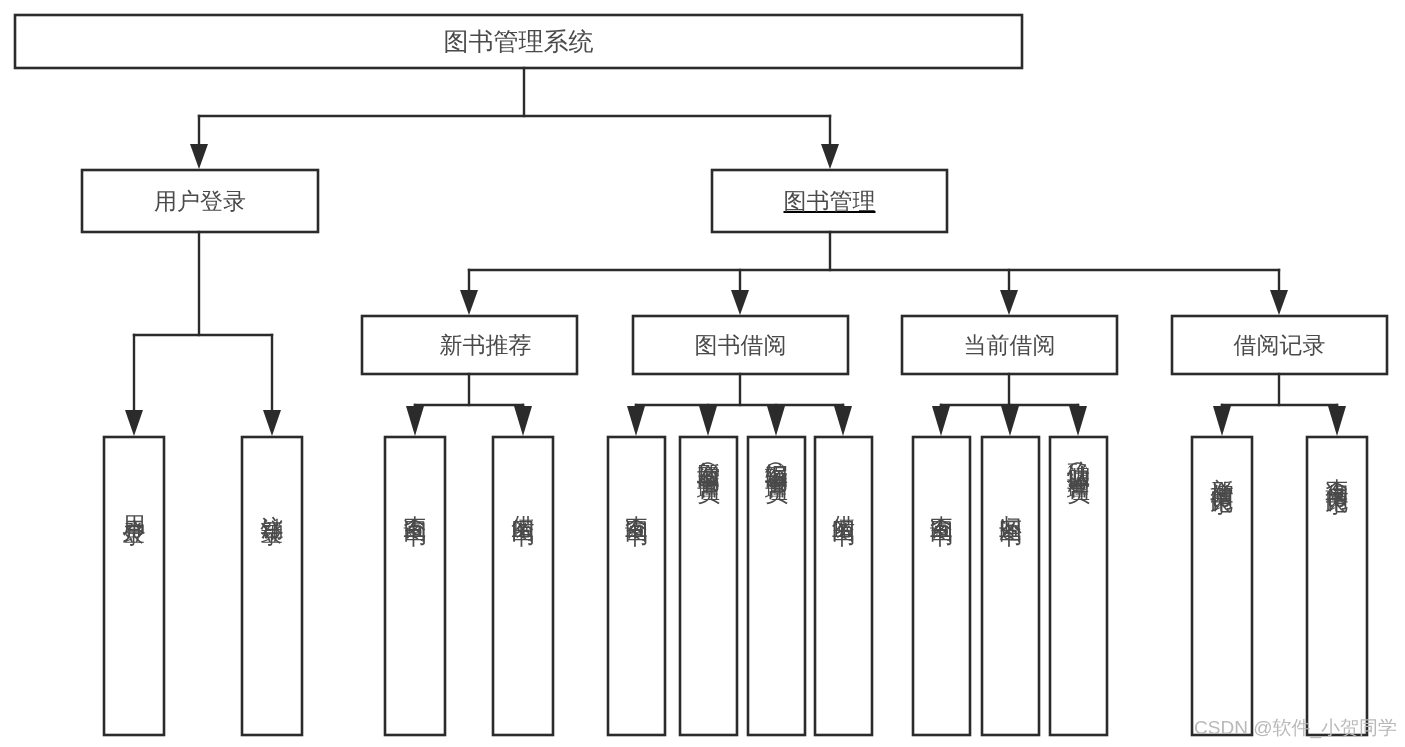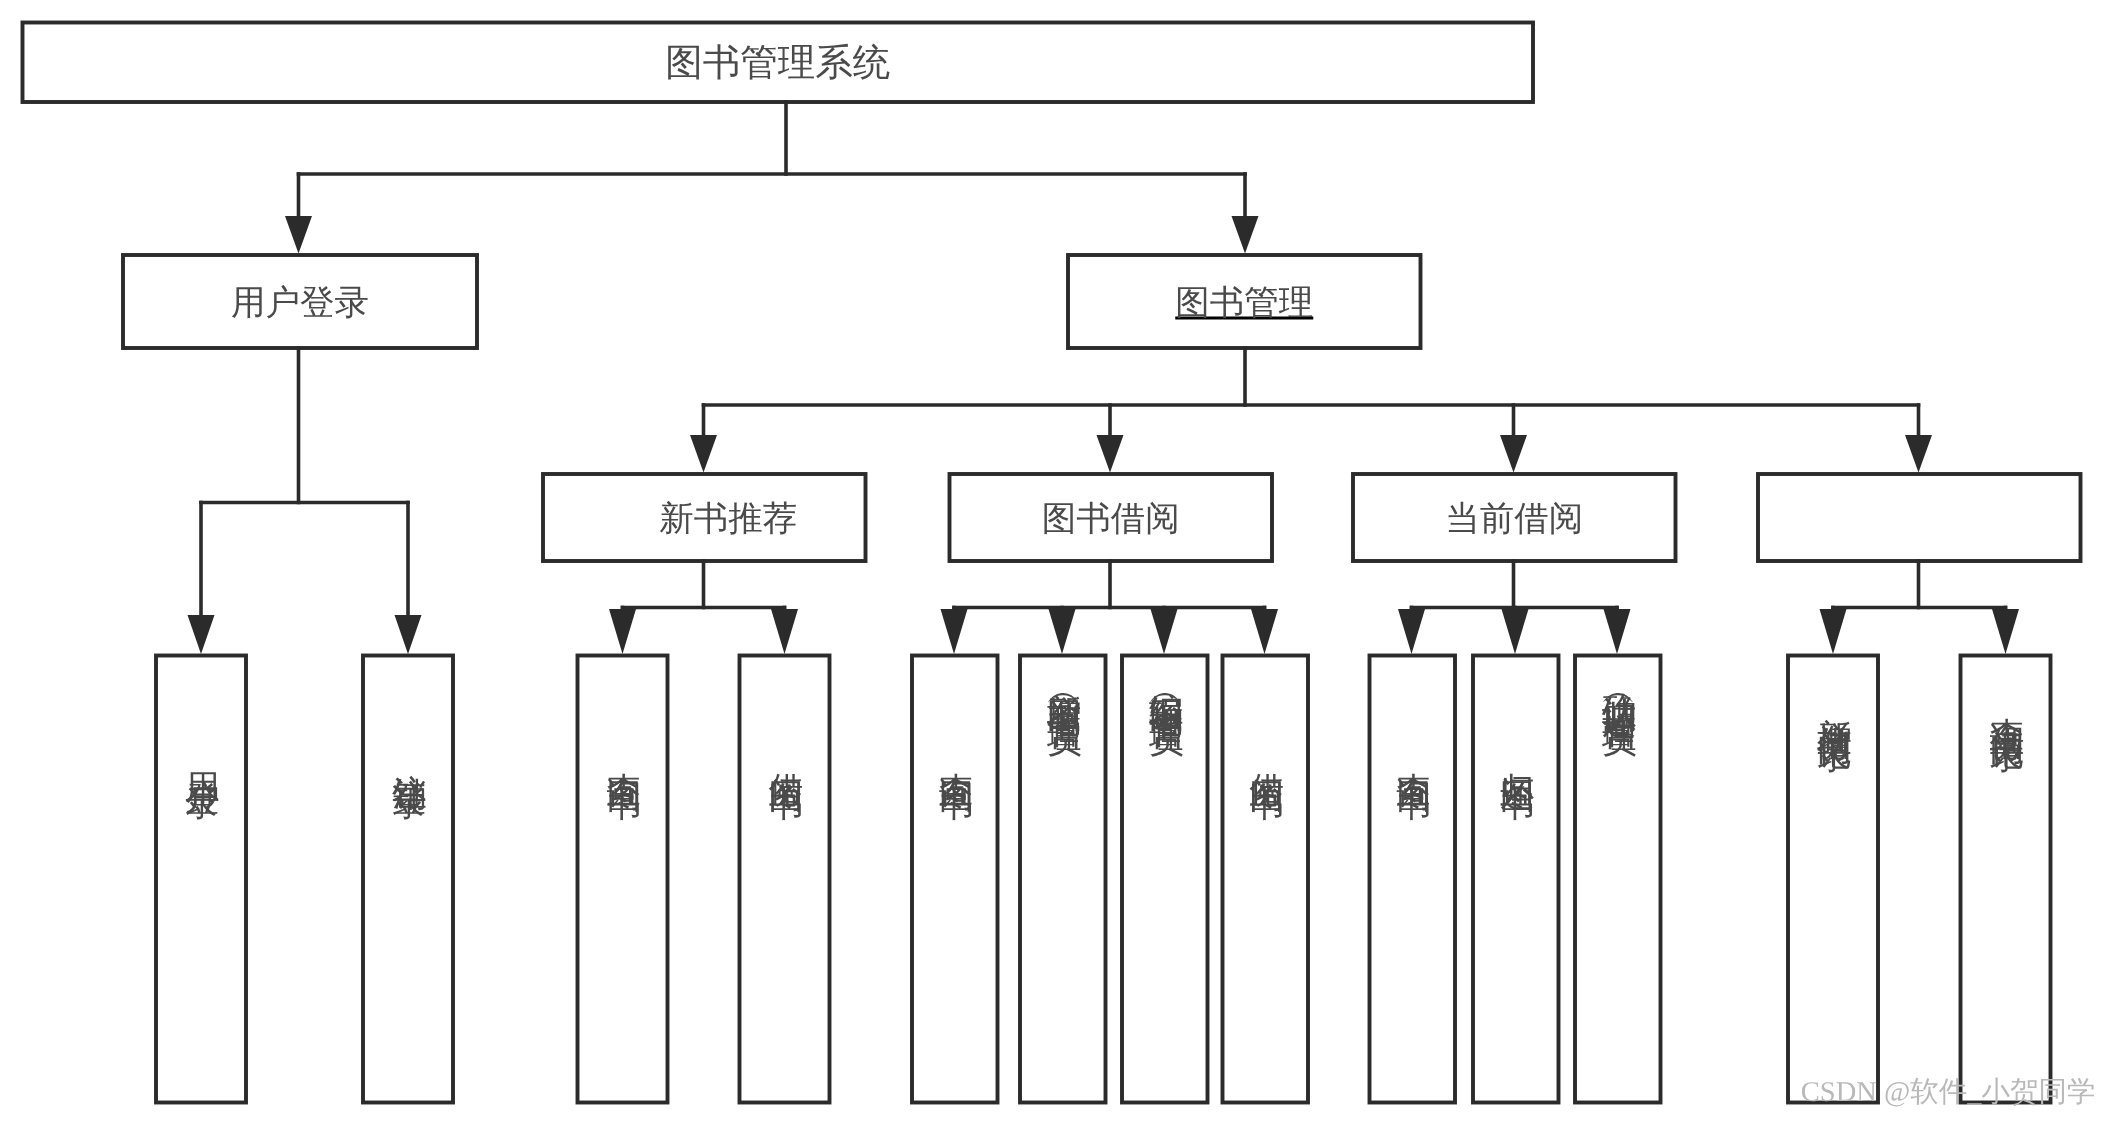--- a/index.html
+++ b/index.html
@@ -71,21 +71,21 @@
     color: #4a4a4a;
     white-space: nowrap;
   }
   .title-text {
     font-size: 25px;
   }
   #watermark {
     position: absolute;
     right: 8px;
     bottom: 6px;
-    font-family: Liberation Serif, serif;
+    font-family: Liberation Sans, sans-serif;
     font-size: 19px;
     color: #b9b9b9;
     white-space: nowrap;
     pointer-events: none;
   }
 </style>
 </head>
 <body>
 
 <div id="diagram-root">
@@ -201,20 +201,23 @@
 
   <div class="hlabel-holder" style="left:378px; top:316px; width:215px; height:58px;">
     <span class="hlabel-text">新书推荐</span>
   </div>
   <div class="hlabel-holder" style="left:633px; top:316px; width:215px; height:58px;">
     <span class="hlabel-text">图书借阅</span>
   </div>
   <div class="hlabel-holder" style="left:902px; top:316px; width:215px; height:58px;">
     <span class="hlabel-text">当前借阅</span>
   </div>
+  <div class="hlabel-holder" style="left:1172px; top:316px; width:215px; height:58px;">
+    <span class="hlabel-text">借阅记录</span>
+  </div>
 
   <div class="vlabel-holder" style="left:104px; top:497px; width:60px; height:230px;">
     <span class="vlabel-text">用户登录</span>
   </div>
   <div class="vlabel-holder" style="left:242px; top:497px; width:60px; height:230px;">
     <span class="vlabel-text">注销登录</span>
   </div>
 
   <div class="vlabel-holder" style="left:385px; top:497px; width:60px; height:230px;">
     <span class="vlabel-text">查询图书</span>

